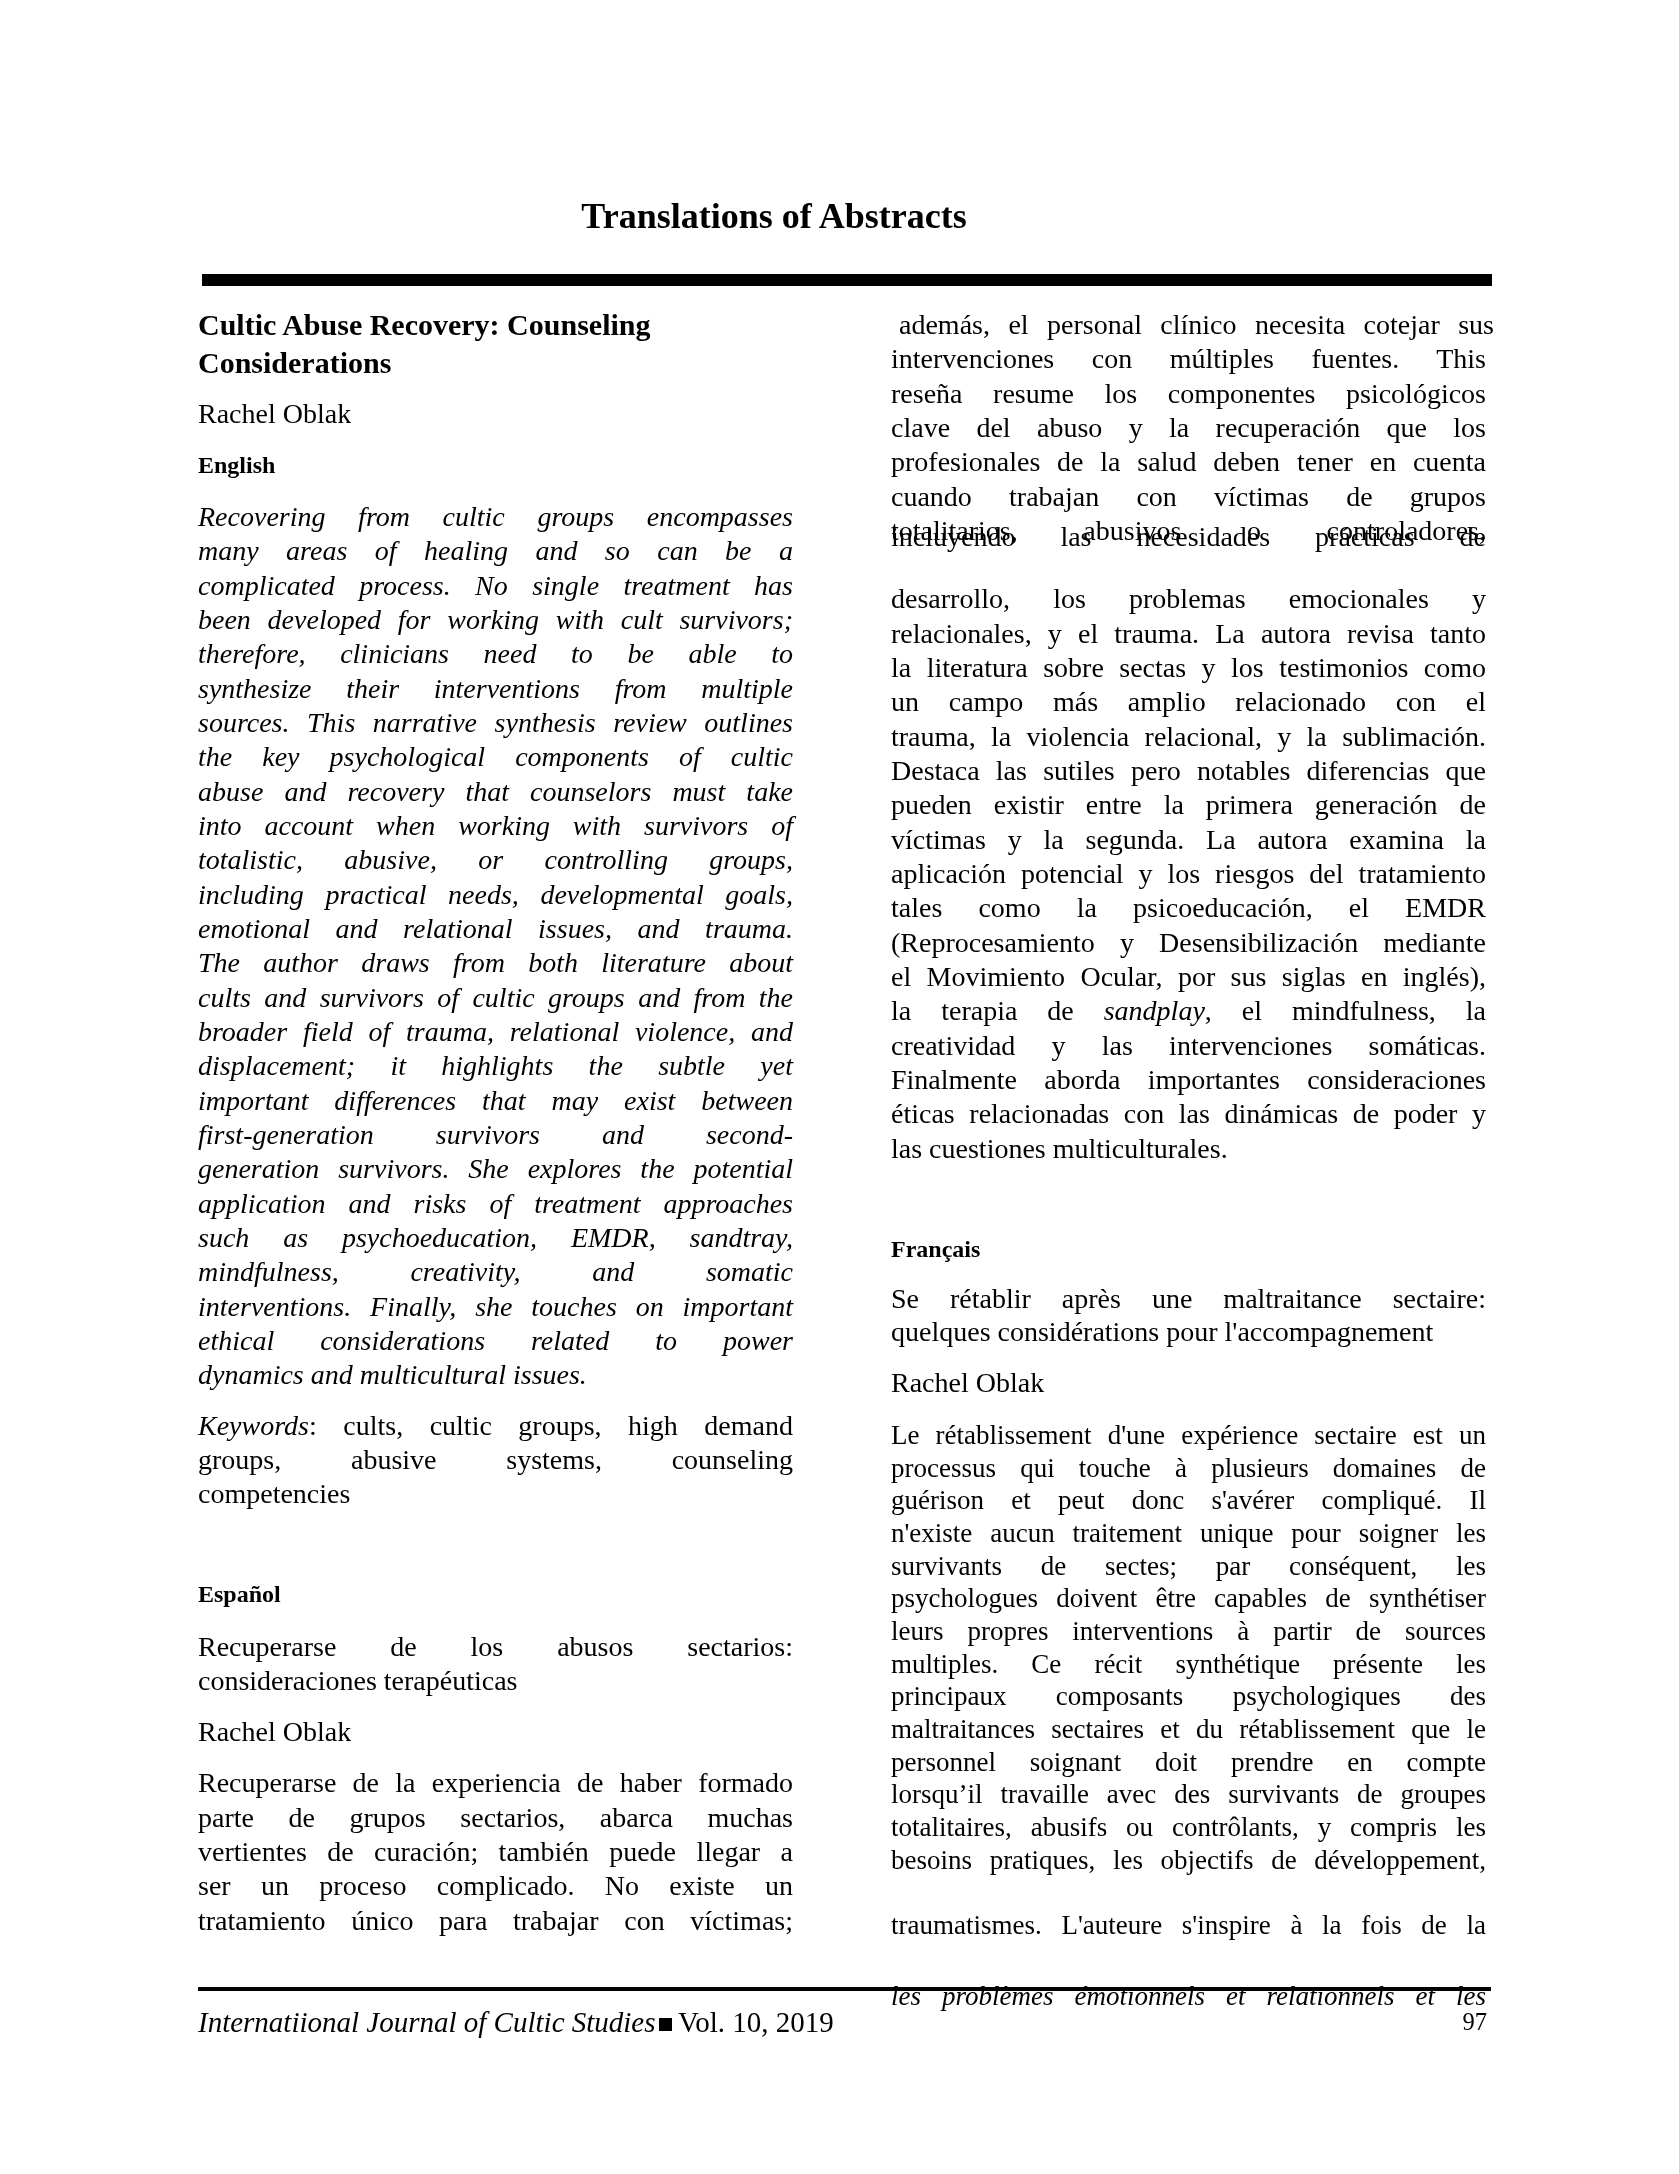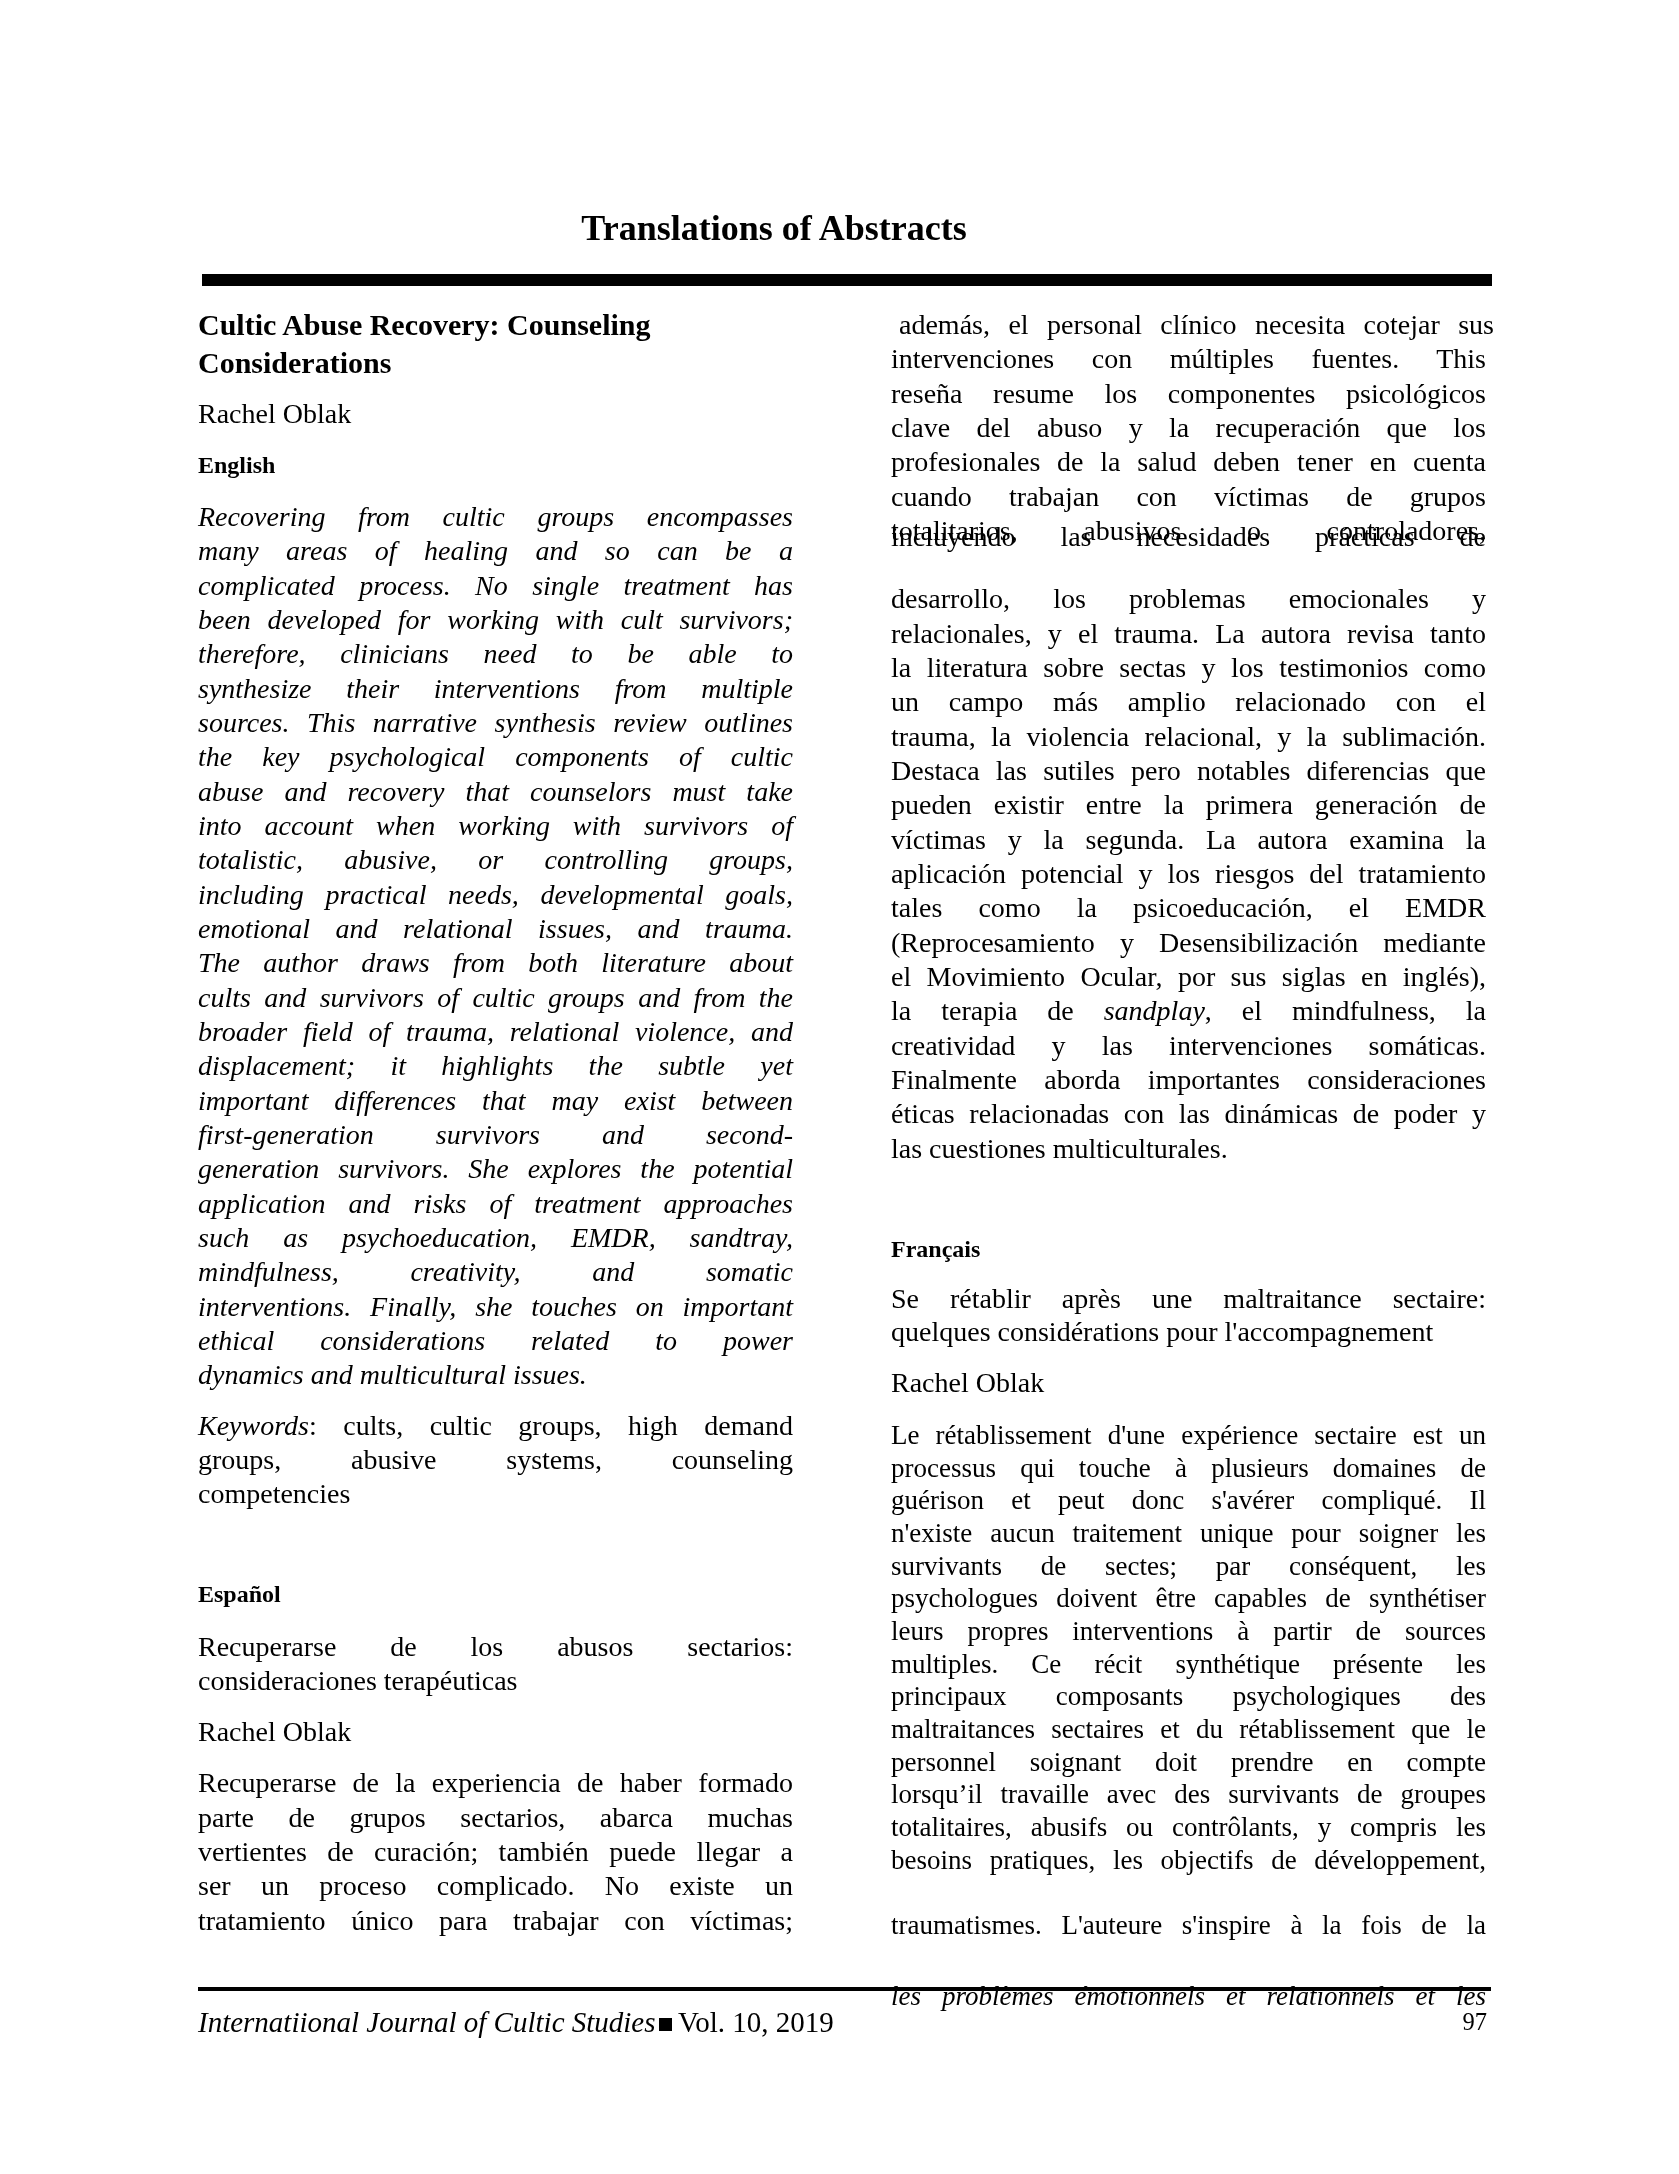--- a/index.html
+++ b/index.html
@@ -1,19 +1,19 @@
 <!DOCTYPE html>
 <html style="font-size:15px"><head>
 <meta charset="utf-8">
 <style>
   html, body { margin: 0; padding: 0; background: #ffffff; }
   body { width: 1680px; height: 2174px; position: relative; overflow: hidden;
          font-family: "Liberation Serif", "DejaVu Serif", serif; color: #000; }
   .abs { position: absolute; }
-  .page-title { left: 0; width: 1548px; text-align: center; top: 208px;
+  .page-title { left: 0; width: 1548px; text-align: center; top: 196px;
                 font-size: 36px; font-weight: bold; line-height: 41px; }
   .thick-rule { left: 202px; width: 1290px; top: 274px; height: 12.2px; background: #000; }
   .thin-rule { left: 198px; width: 1293px; top: 1987px; height: 3.8px; background: #000; }
   .col { position: absolute; width: 595px; }
   .col-left { left: 198px; top: 0; }
   .col-right { left: 891px; top: 0; }
   .line { position: absolute; left: 0; width: 595px; white-space: nowrap;
           text-align: justify; text-align-last: justify; font-size: 28px; line-height: 34px; height: 34px; }
   .line.last { text-align-last: left; }
   .line.it { font-style: italic; }

